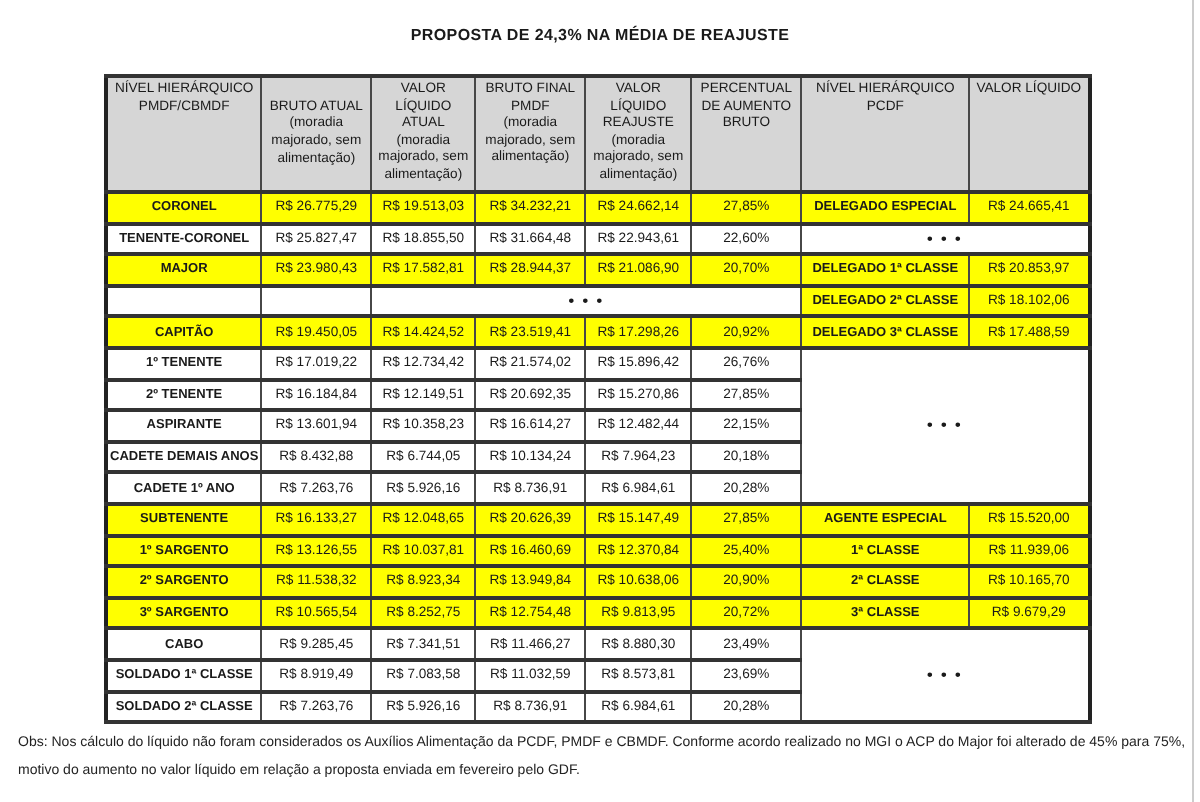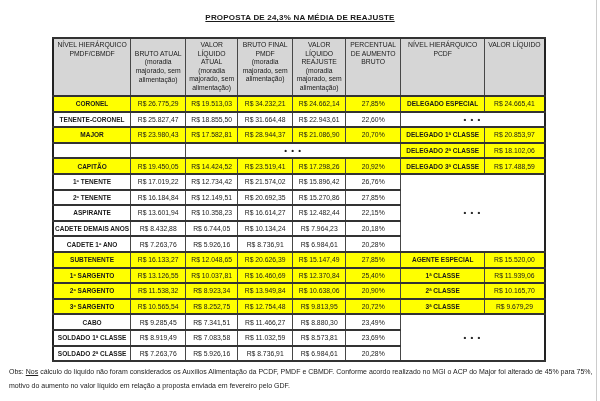--- a/index.html
+++ b/index.html
@@ -10,21 +10,21 @@
     color: #1a1a1a;
     position: relative;
     overflow: hidden;
   }
   .title {
     position: absolute; top: 13px; left: 0; width: 600px;
     text-align: center;
     font-size: 8px; font-weight: bold; letter-spacing: 0.2px;
     color: #1a1a1a;
   }
-  .u { text-decoration: underline; }
+  .u { }
   .page-edge {
     position: absolute; top: 0; right: 3px;
     width: 1px; height: 401px;
     background: #cccccc;
   }
   table.main {
     position: absolute; left: 52px; top: 37px;
     border-collapse: collapse; table-layout: fixed;
     border: 2px solid #222222;
   }

